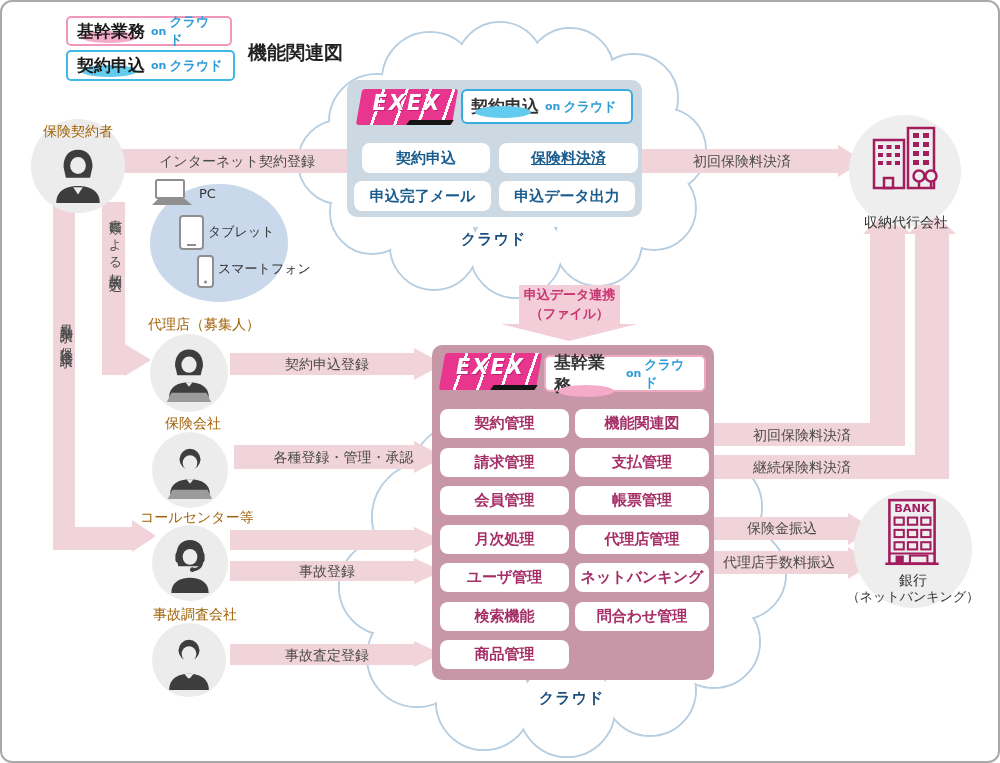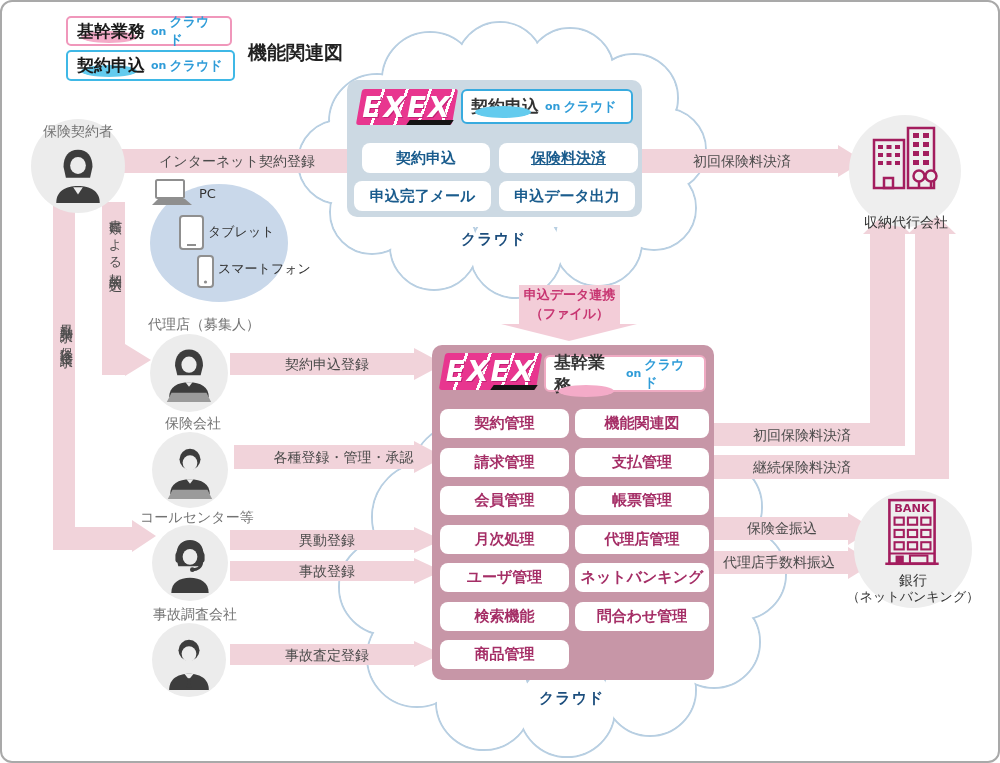--- a/index.html
+++ b/index.html
@@ -28,41 +28,41 @@
   .tagbox{position:absolute;z-index:4;background:#fff;display:flex;align-items:center;
     padding:0 9px;border-radius:5px;box-sizing:border-box;}
   .tagbox .main{position:relative;font-size:17px;font-weight:bold;color:#1a1a1a;white-space:nowrap;}
   .tagbox .main .tx{position:relative;z-index:1;}
   .swoosh{position:absolute;left:4px;bottom:0;width:56px;height:12px;border-radius:50%;z-index:0;}
   .onword{font-size:11px;font-weight:bold;color:#2f9cd8;margin-left:6px;}
   .cloudword{font-size:13px;font-weight:bold;color:#2f9cd8;margin-left:3px;}
   .page-title{position:absolute;z-index:4;font-size:19px;font-weight:bold;color:#222;}
   
   .actor-circle{position:absolute;background:#ececec;border-radius:50%;z-index:3;}
-  .actor-label{position:absolute;z-index:4;font-size:14px;color:#737373;white-space:nowrap;}
+  .actor-label{position:absolute;z-index:4;font-size:14px;color:#a16207;white-space:nowrap;}
   .dev-ellipse{position:absolute;background:#c9d8ea;border-radius:50%;z-index:2;}
   .dev-label{position:absolute;z-index:3;font-size:13px;color:#333;white-space:nowrap;}
   
   .sysbox{position:absolute;border-radius:10px;z-index:3;}
   .sysbox.top{background:#ccd9e3;}
   .sysbox.main{background:#c796a7;}
   .chip{background:#fff;border-radius:8px;text-align:center;font-weight:bold;
     display:flex;align-items:center;justify-content:center;white-space:nowrap;}
   .chip.blue{position:absolute;z-index:4;color:#1a5c8d;font-size:15px;}
   .chip.mag{color:#a52e66;font-size:15px;height:29px;}
   .chipgrid{position:absolute;z-index:4;display:grid;grid-template-columns:129px 134px;gap:9.5px 6px;}
   .sysheader{position:absolute;z-index:4;background:#fff;display:flex;align-items:center;
     padding:0 8px;border-radius:6px;box-sizing:border-box;}
   .cloud-label{position:absolute;z-index:4;color:#1c4e7d;font-size:15px;font-weight:bold;letter-spacing:1px;}
   
   .exex{position:absolute;z-index:4;}
   .exex-bg{position:absolute;inset:0;transform:skewX(-10deg);border-radius:3px;
     background:repeating-linear-gradient(100deg,#e8368f 0 20px,#ffffff 20px 23px);}
   .exex-text{position:absolute;left:0;right:0;top:2px;text-align:center;font-style:italic;font-weight:bold;
-    font-size:28px;color:#fff;letter-spacing:2px;text-shadow:1px 1px 0 #c21f75;}
+    font-size:21px;color:#fff;letter-spacing:2px;text-shadow:1px 1px 0 #c21f75;}
   .exex-bar{position:absolute;right:3px;bottom:0;width:44px;height:5px;background:#141414;transform:skewX(-35deg);}
   
   .dlabel{position:absolute;z-index:2;background:#f3cdd8;color:#c73571;font-weight:bold;font-size:13px;
     text-align:center;line-height:1.45;display:flex;flex-direction:column;justify-content:center;}
   .rlabel{position:absolute;z-index:4;font-size:14px;color:#333;text-align:center;white-space:nowrap;}
   .rlabel.small{font-size:13px;}
 </style>
 </head>
 <body>
 
@@ -148,21 +148,20 @@
   <div class="band" style="left:228px;top:351px;width:184px;height:22px;"></div>
   <div class="head-r" style="left:412px;top:346px;"></div>
   <div class="band-label" style="left:235px;width:180px;top:354px;">契約申込登録</div>
 
   <div class="band" style="left:232px;top:443px;width:180px;height:24px;"></div>
   <div class="head-r" style="left:412px;top:439px;"></div>
   <div class="band-label" style="left:254px;width:175px;top:447px;">各種登録・管理・承認</div>
 
   <div class="band" style="left:228px;top:528px;width:184px;height:20px;"></div>
   <div class="head-r sm" style="left:412px;top:525px;"></div>
-  <div class="band-label" style="left:235px;width:180px;top:530px;">異動登録</div>
 
   <div class="band" style="left:228px;top:559px;width:184px;height:20px;"></div>
   <div class="head-r sm" style="left:412px;top:556px;"></div>
   <div class="band-label" style="left:235px;width:180px;top:561px;">事故登録</div>
 
   <div class="band" style="left:228px;top:642px;width:184px;height:21px;"></div>
   <div class="head-r sm" style="left:412px;top:639px;"></div>
   <div class="band-label" style="left:235px;width:180px;top:645px;">事故査定登録</div>
 
   <div class="band" style="left:710px;top:421px;width:193px;height:23px;"></div>

